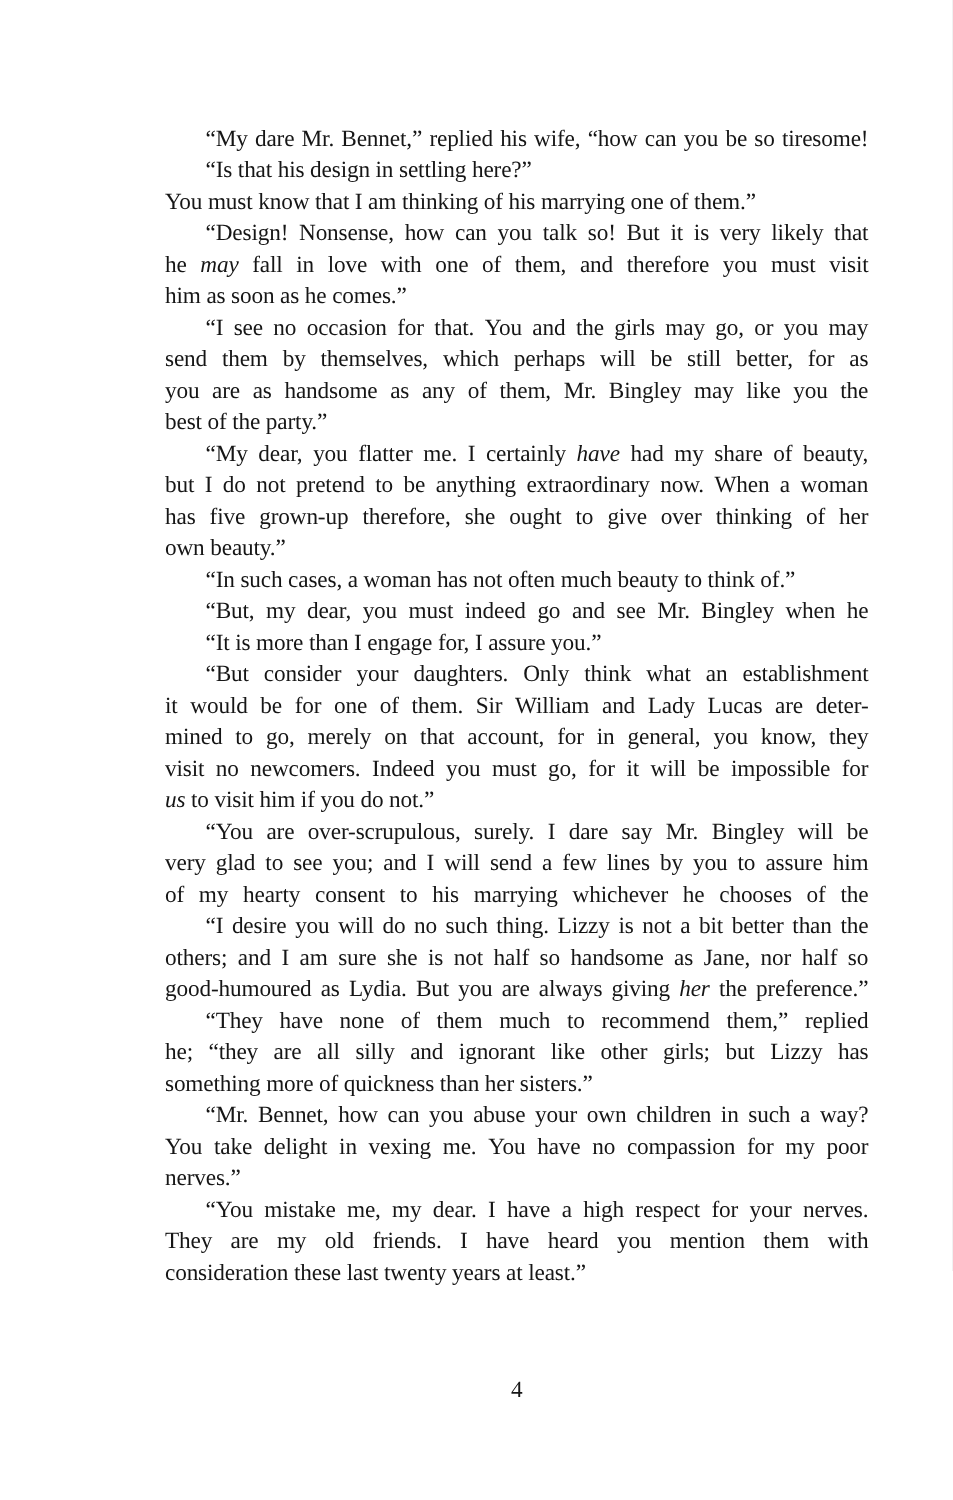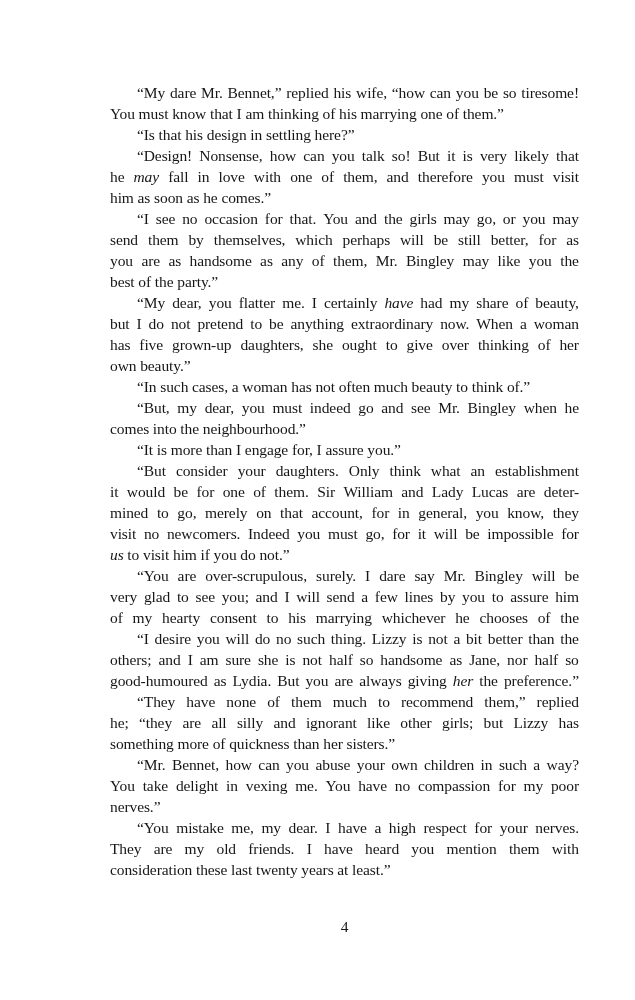--- a/index.html
+++ b/index.html
@@ -64,22 +64,22 @@
         <span>replied</span>
         <span>his</span>
         <span>wife,</span>
         <span>“how</span>
         <span>can</span>
         <span>you</span>
         <span>be</span>
         <span>so</span>
         <span>tiresome!</span>
       </div>
+      <div class="line indent">“Is that his design in settling here?”</div>
       <div class="line">You must know that I am thinking of his marrying one of them.”</div>
-      <div class="line indent">“Is that his design in settling here?”</div>
       <div class="line justify indent">
         <span>“Design!</span>
         <span>Nonsense,</span>
         <span>how</span>
         <span>can</span>
         <span>you</span>
         <span>talk</span>
         <span>so!</span>
         <span>But</span>
         <span>it</span>
@@ -180,21 +180,21 @@
         <span>extraordinary</span>
         <span>now.</span>
         <span>When</span>
         <span>a</span>
         <span>woman</span>
       </div>
       <div class="line justify">
         <span>has</span>
         <span>five</span>
         <span>grown-up</span>
-        <span>daughters,</span>
+        <span>therefore,</span>
         <span>she</span>
         <span>ought</span>
         <span>to</span>
         <span>give</span>
         <span>over</span>
         <span>thinking</span>
         <span>of</span>
         <span>her</span>
       </div>
       <div class="line">own beauty.”</div>
@@ -207,21 +207,20 @@
         <span>must</span>
         <span>indeed</span>
         <span>go</span>
         <span>and</span>
         <span>see</span>
         <span>Mr.</span>
         <span>Bingley</span>
         <span>when</span>
         <span>he</span>
       </div>
-      <div class="line">comes into the neighbourhood.”</div>
       <div class="line indent">“It is more than I engage for, I assure you.”</div>
       <div class="line justify indent">
         <span>“But</span>
         <span>consider</span>
         <span>your</span>
         <span>daughters.</span>
         <span>Only</span>
         <span>think</span>
         <span>what</span>
         <span>an</span>

